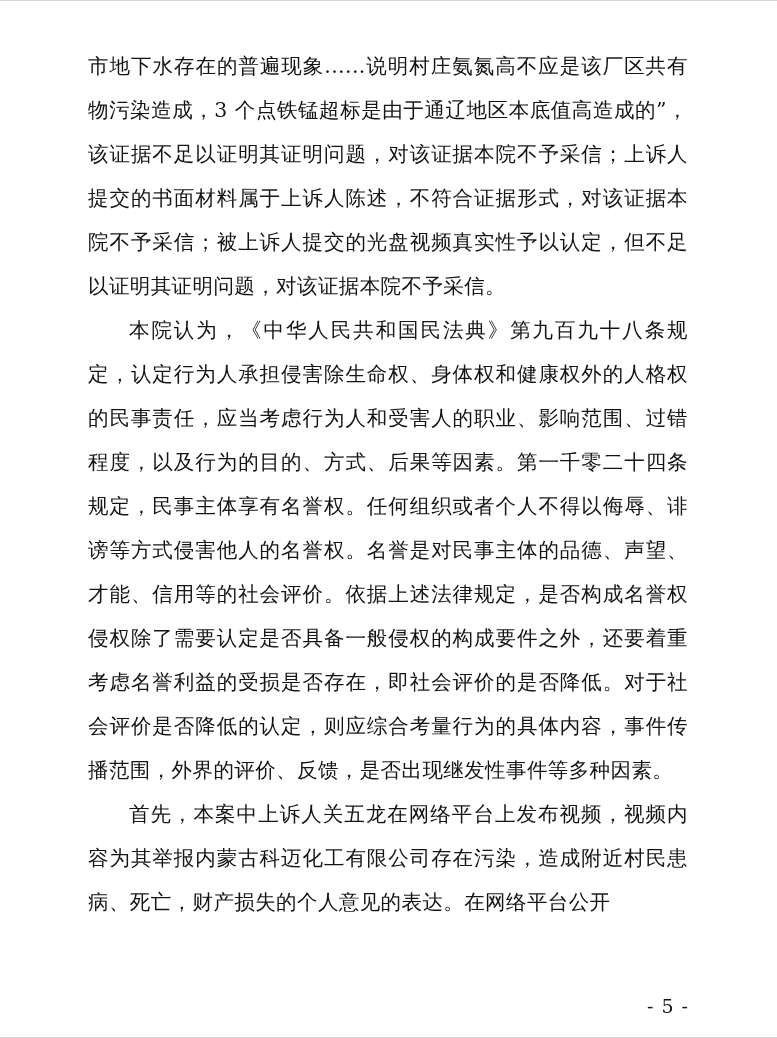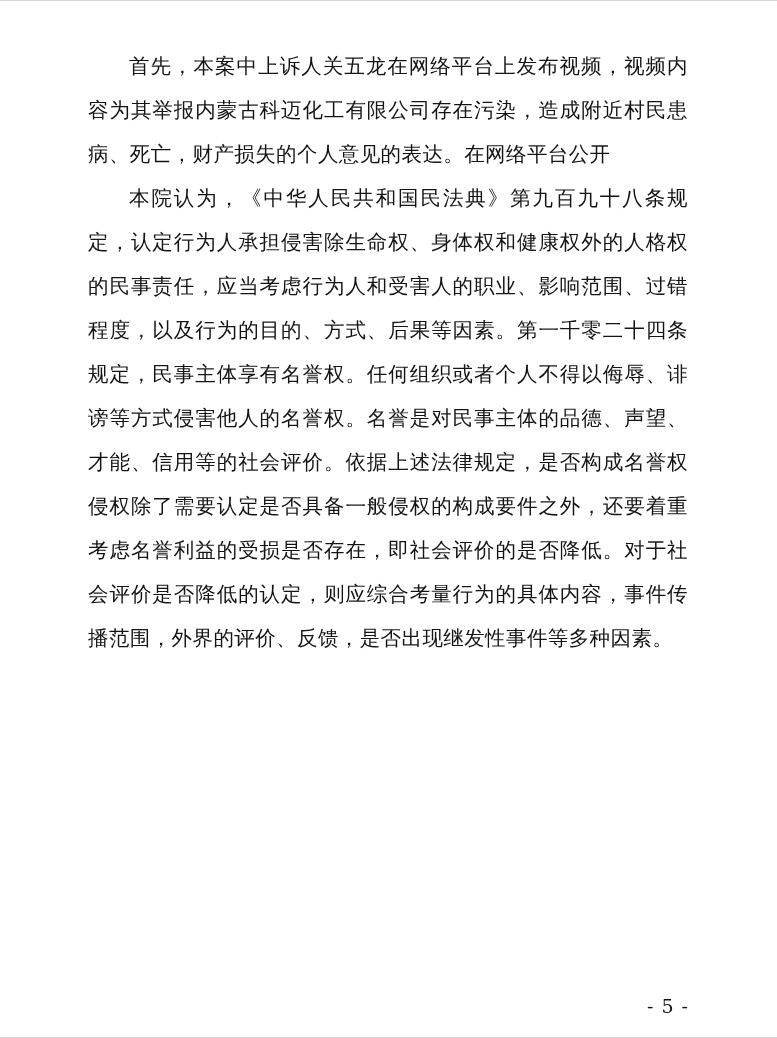--- a/index.html
+++ b/index.html
@@ -61,21 +61,22 @@
   .page-edge-bottom { bottom: 0; }
 </style>
 </head>
 <body>
 
 <div id="page">
   <div class="page-edge-top"></div>
 
   <div id="page-inner">
     <div class="doc-body">
+      <p class="para">市地下水存在的普遍现象......说明村庄氨氮高不应是该厂区共有物污染造成，3 个点铁锰超标是由于通辽地区本底值高造成的”，该证据不足以证明其证明问题，对该证据本院不予采信；上诉人提交的书面材料属于上诉人陈述，不符合证据形式，对该证据本院不予采信；被上诉人提交的光盘视频真实性予以认定，但不足以证明其证明问题，对该证据本院不予采信。</p>
+      <p class="para indent">本院认为，《中华人民共和国民法典》第九百九十八条规定，认定行为人承担侵害除生命权、身体权和健康权外的人格权的民事责任，应当考虑行为人和受害人的职业、影响范围、过错程度，以及行为的目的、方式、后果等因素。第一千零二十四条规定，民事主体享有名誉权。任何组织或者个人不得以侮辱、诽谤等方式侵害他人的名誉权。名誉是对民事主体的品德、声望、才能、信用等的社会评价。依据上述法律规定，是否构成名誉权侵权除了需要认定是否具备一般侵权的构成要件之外，还要着重考虑名誉利益的受损是否存在，即社会评价的是否降低。对于社会评价是否降低的认定，则应综合考量行为的具体内容，事件传播范围，外界的评价、反馈，是否出现继发性事件等多种因素。</p>
       <p class="para indent">首先，本案中上诉人关五龙在网络平台上发布视频，视频内容为其举报内蒙古科迈化工有限公司存在污染，造成附近村民患病、死亡，财产损失的个人意见的表达。在网络平台公开</p>
-      <p class="para indent">本院认为，《中华人民共和国民法典》第九百九十八条规定，认定行为人承担侵害除生命权、身体权和健康权外的人格权的民事责任，应当考虑行为人和受害人的职业、影响范围、过错程度，以及行为的目的、方式、后果等因素。第一千零二十四条规定，民事主体享有名誉权。任何组织或者个人不得以侮辱、诽谤等方式侵害他人的名誉权。名誉是对民事主体的品德、声望、才能、信用等的社会评价。依据上述法律规定，是否构成名誉权侵权除了需要认定是否具备一般侵权的构成要件之外，还要着重考虑名誉利益的受损是否存在，即社会评价的是否降低。对于社会评价是否降低的认定，则应综合考量行为的具体内容，事件传播范围，外界的评价、反馈，是否出现继发性事件等多种因素。</p>
     </div>
   </div>
 
   <div class="footer">- 5 -</div>
 
   <div class="page-edge-bottom"></div>
 </div>
 
 </body></html>

